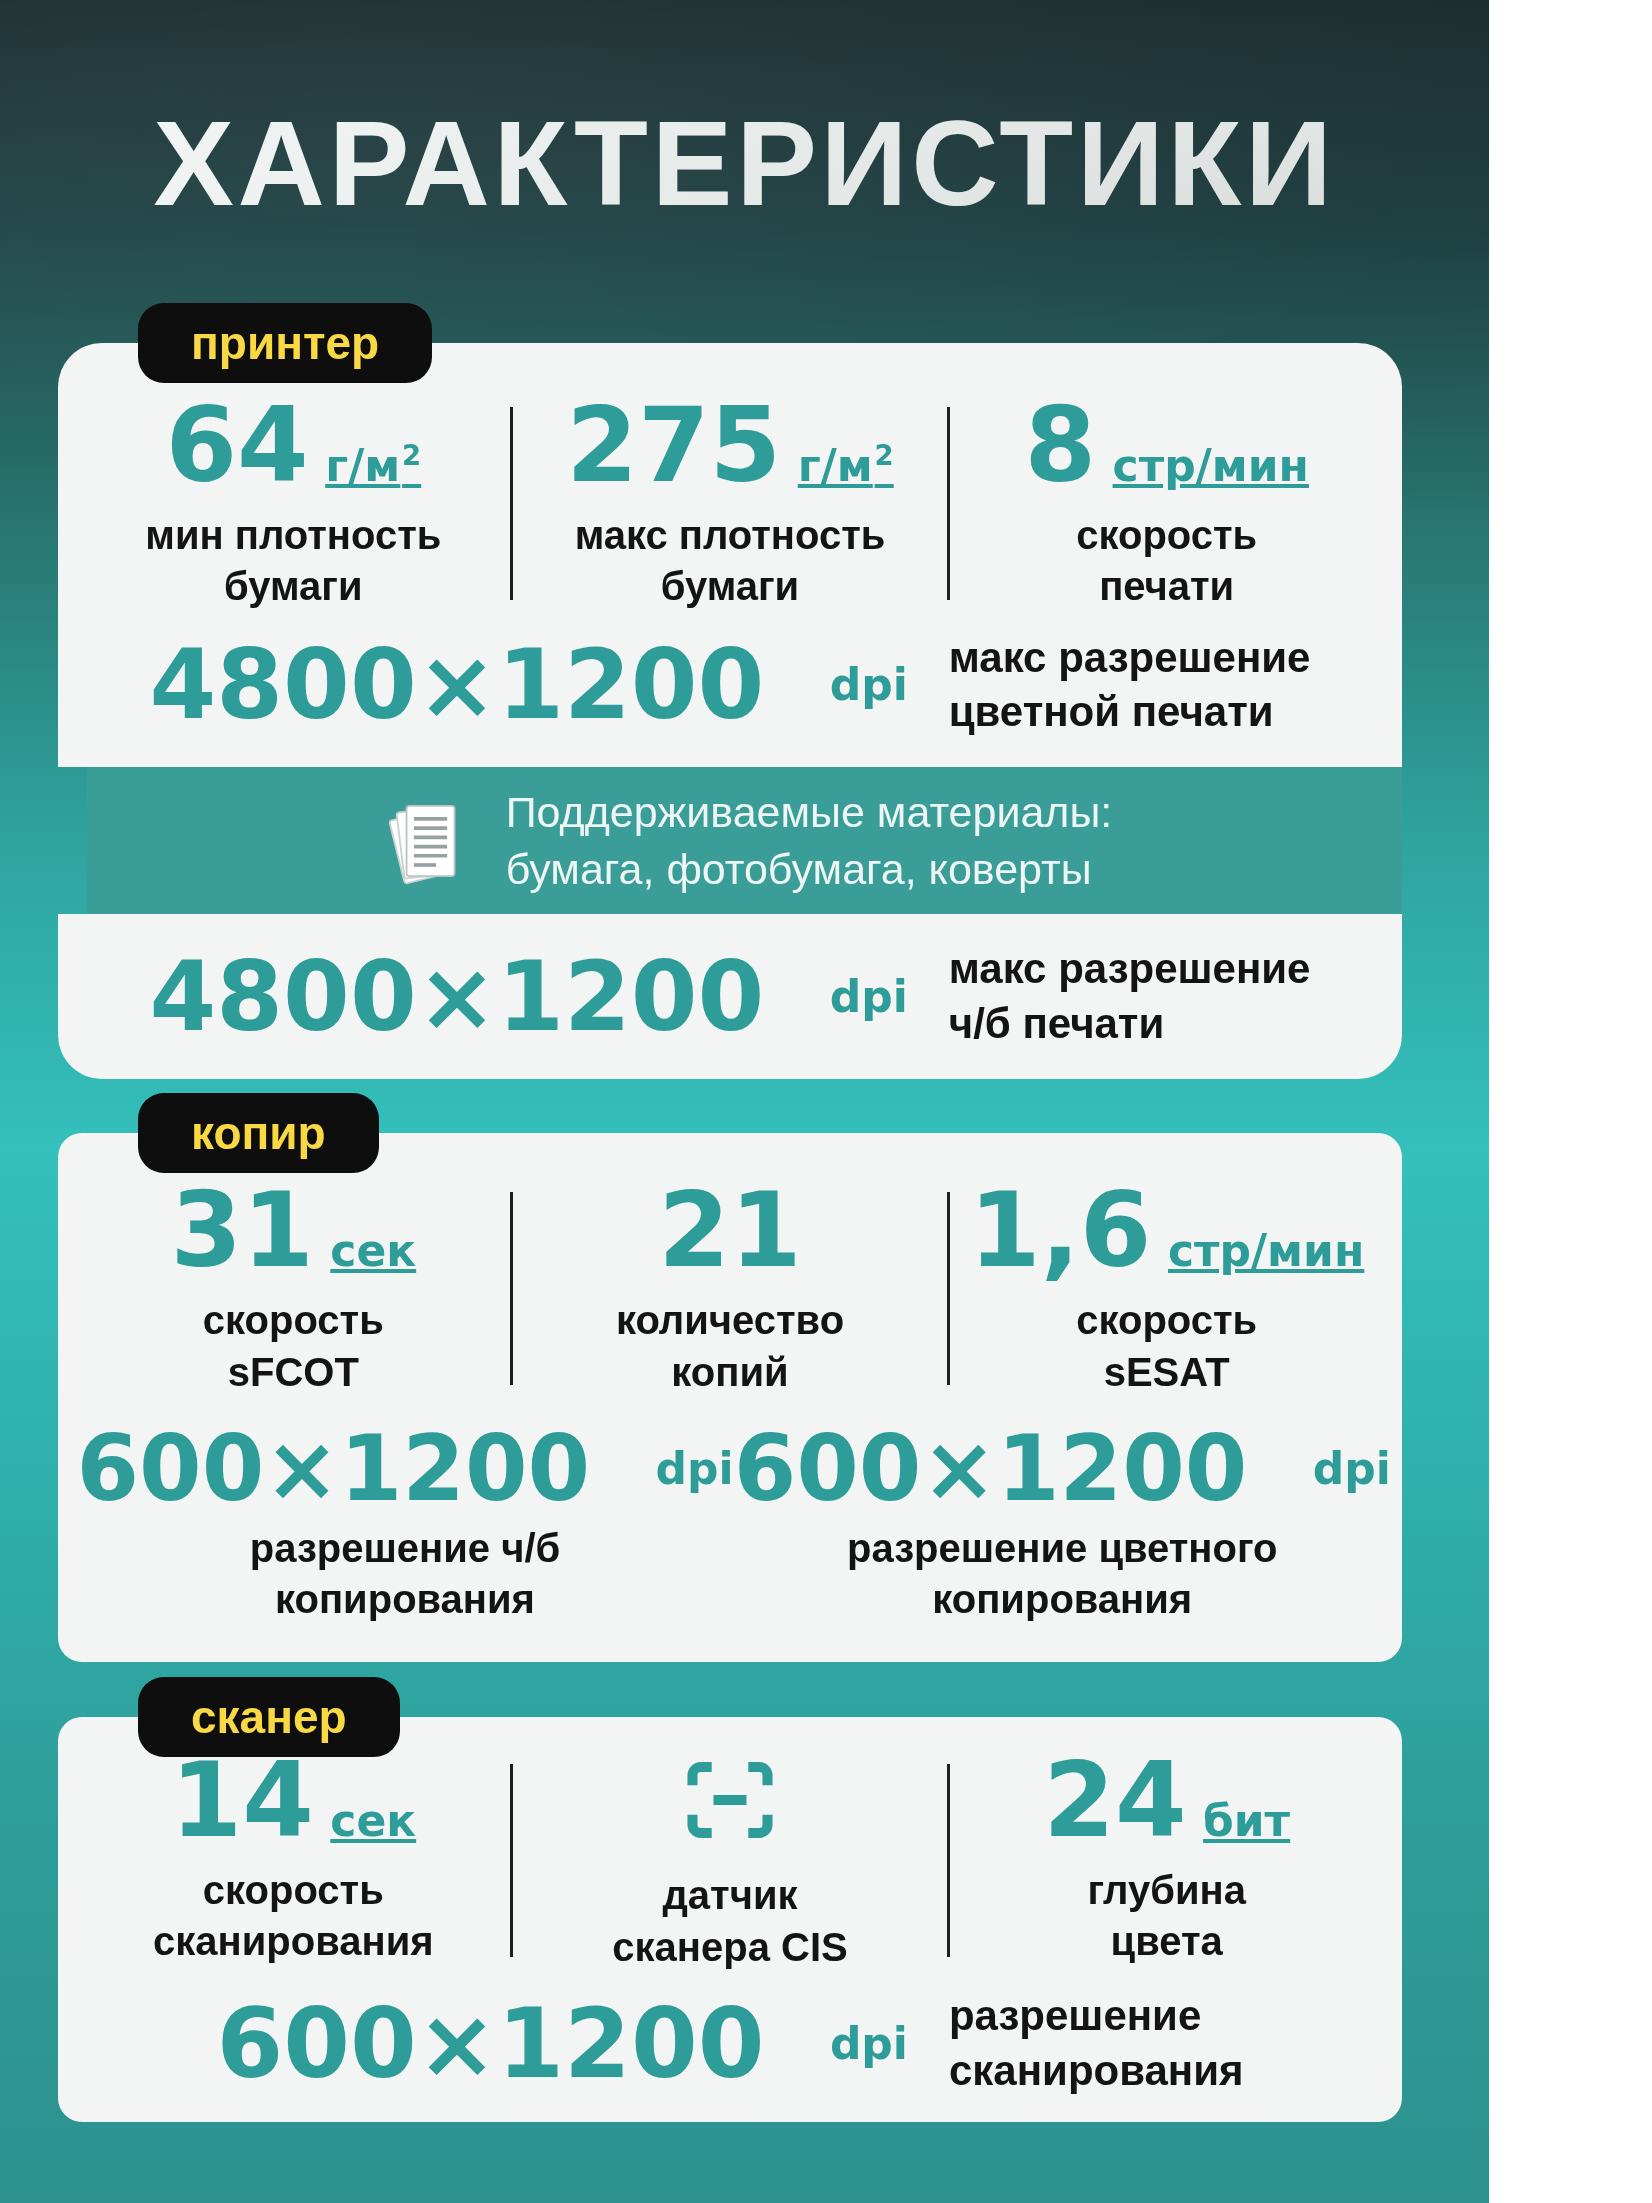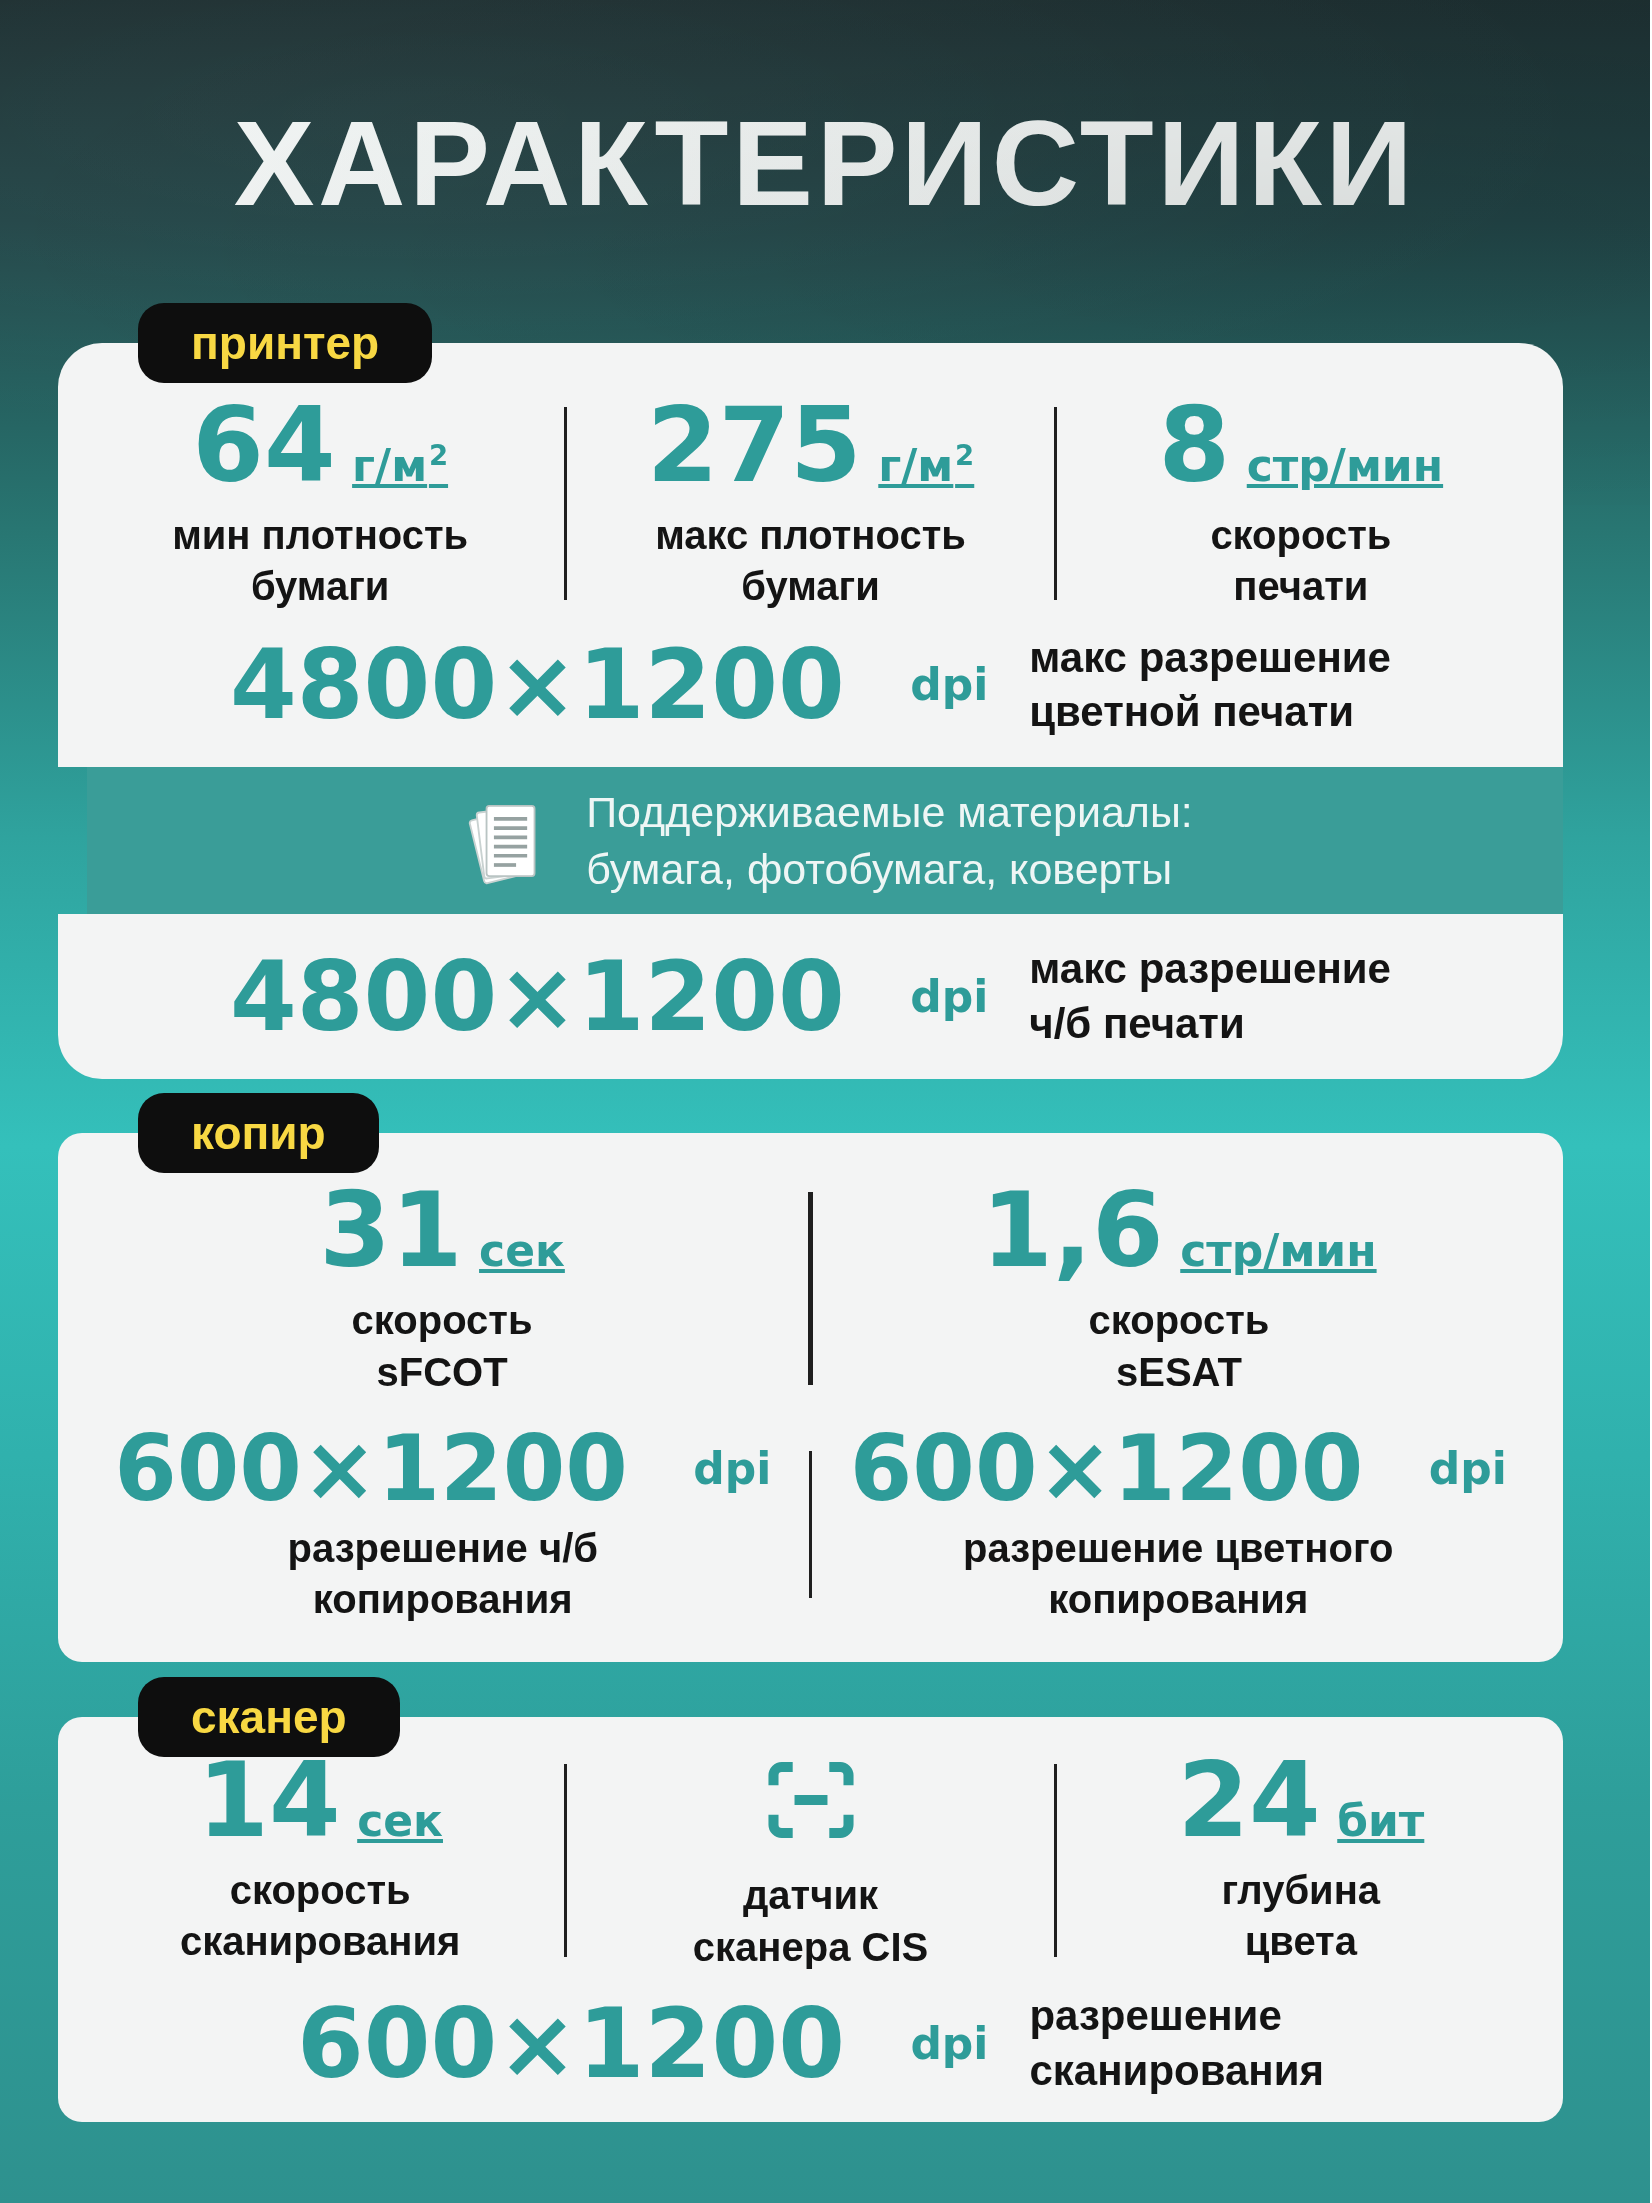--- a/index.html
+++ b/index.html
@@ -1,18 +1,18 @@
 <!DOCTYPE html>
 <html lang="ru" style="font-size:14.7px"><head>
 <meta charset="utf-8">
 <style>
   html,body{margin:0;padding:0;}
   .page{
     position:relative;
-    width:1650px;height:2204px;
+    width:1489px;height:2204px;
     overflow:hidden;
     font-family:"Liberation Sans", sans-serif;
     background:linear-gradient(180deg,
       #1d2f31 0%, #224547 10%, #287672 24%,
       #2fa39e 38%, #34c0bb 52%, #30b1ad 66%,
       #2e9e9a 82%, #2e918e 100%);
   }
   .page::before{
     content:"";position:absolute;left:-184px;top:-138px;width:2020px;height:643px;
     background:radial-gradient(ellipse at 30% 40%, rgba(255,255,255,0.045), transparent 60%),
@@ -192,20 +192,27 @@
     <div class="stats">
       <div class="stat">
         <div class="stat-value">
           <span class="num">31</span>
           <span class="unit"><span>сек</span></span>
         </div>
         <div class="stat-label">скорость
 sFCOT</div>
       </div>
       <div class="vdiv h210"></div>
+      <div class="stat">
+        <div class="stat-value">
+          <span class="num">21</span>
+        </div>
+        <div class="stat-label">количество
+копий</div>
+      </div>
       <div class="vdiv h210"></div>
       <div class="stat">
         <div class="stat-value">
           <span class="num">1,6</span>
           <span class="unit"><span>стр/мин</span></span>
         </div>
         <div class="stat-label">скорость
 sESAT</div>
       </div>
     </div>

